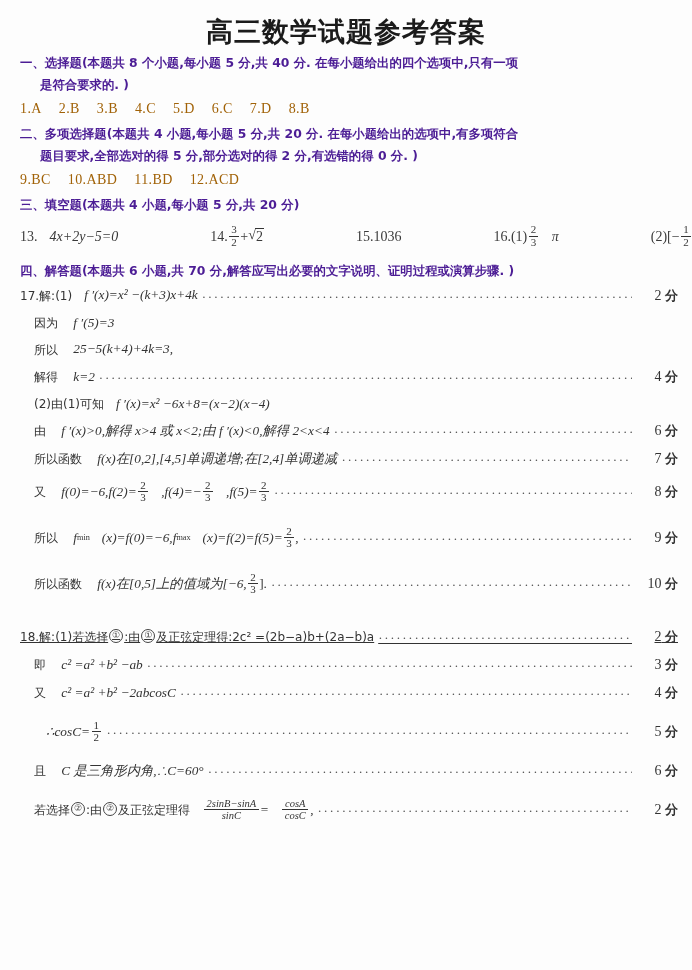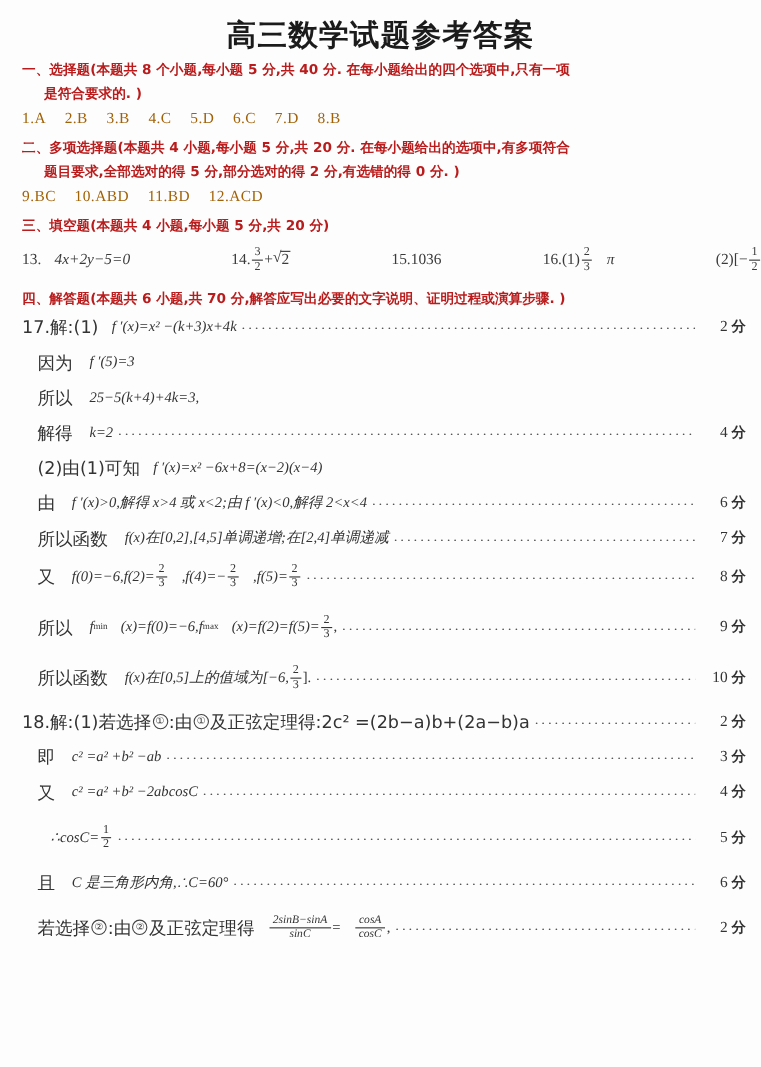--- a/index.html
+++ b/index.html
@@ -34,21 +34,21 @@
     color: #1b1b1b;
     padding-top: 14px;
     padding-bottom: 2px;
   }
 
   
   .sec-head {
     font-family: "DejaVu Sans", sans-serif;
     font-weight: bold;
     font-size: 12.4px;
-    color: #b91c1c;
+    color: #4c1d95;
     line-height: 1.78;
     margin: 0 22px 0 20px;
     text-indent: 0;
   }
   .sec-head .cont {
     display: block;
     padding-left: 20px;
   }
 
   
@@ -117,21 +117,21 @@
     font-size: 13px;
   }
   .no-score .score { visibility: hidden; }
 
   
   .ind-1 { padding-left: 14px; }
 
   
   .mi { font-family: Liberation Serif, serif; font-style: italic; margin-left: 12px; }
   .mn { font-family: "Liberation Serif", serif; font-style: normal; }
-  .cjk-n { font-family: "DejaVu Sans", sans-serif; font-size: 16px; }
+  .cjk-n { font-family: "DejaVu Sans", sans-serif; font-size: 12px; }
 
   .frac {
     display: inline-flex;
     flex-direction: column;
     align-items: center;
     justify-content: center;
     vertical-align: middle;
     font-size: 11px;
     line-height: 1.08;
     margin: 0 1.5px;
@@ -344,21 +344,21 @@
     <span class="body ind-1">
       <span class="lead cjk-n">所以函数</span>&nbsp;<span class="mi">f(x)在[0,5]上的值域为[−6,</span><span class="frac">
           <span class="num">2</span>
           <span class="den">3</span>
         </span><span>].</span>
     </span>
     <span class="dots">·······························································································································</span>
     <span class="score"><span class="mn">10</span> <span class="fen">分</span></span>
   </div>
 
-  <div class="sol" style="margin-top:5px;">
+  <div class="sol" style="margin-top:20px;text-decoration:underline;">
     <span class="body">
       <span class="lead cjk-n">18.解:(1)若选择</span>
         <span class="circnum">①</span>
         <span class="cjk-n">:由</span>
         <span class="circnum">①</span>
         <span class="cjk-n">及正弦定理得:2c² =(2b−a)b+(2a−b)a</span>
     </span>
     <span class="dots">·······························································································································</span>
     <span class="score"><span class="mn">2</span> <span class="fen">分</span></span>
   </div>

